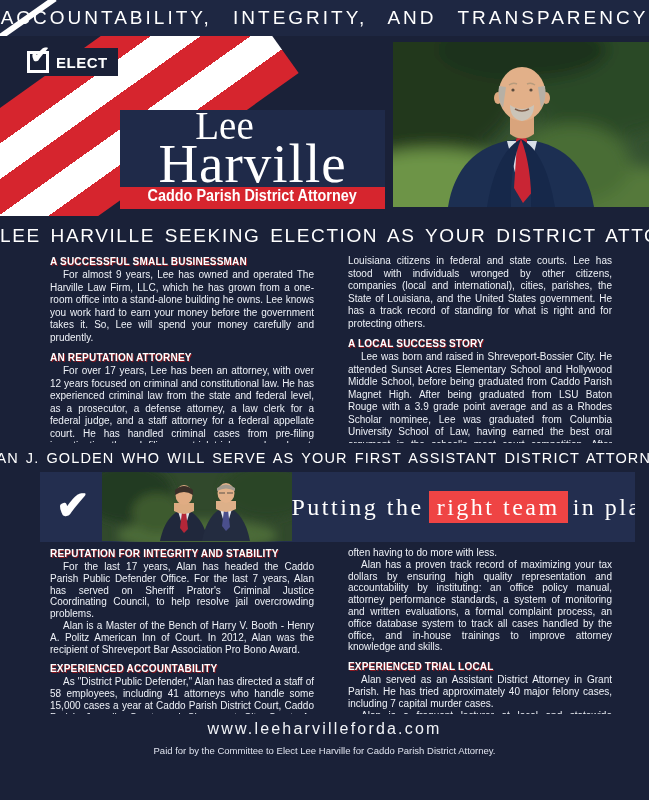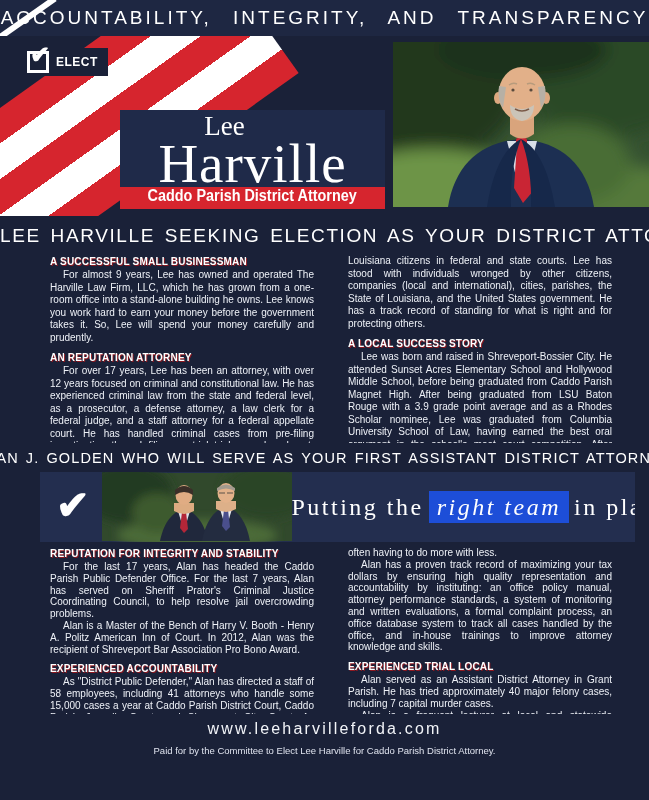--- a/index.html
+++ b/index.html
@@ -16,24 +16,24 @@
   
   .header{height:180px;position:relative;overflow:hidden;background:#1a2138;}
   .stripes{position:absolute;left:-70px;top:10px;width:360px;height:145px;
            transform:rotate(-35.5deg);
            background:linear-gradient(to bottom,#d6252e 0 29px,#ffffff 29px 58px,
              #d6252e 58px 87px,#ffffff 87px 116px,#d6252e 116px 145px);}
   .elect{position:absolute;left:24px;top:12px;display:flex;align-items:center;gap:7px;
          background:#1a2138;padding:3px 10px 3px 3px;z-index:3;}
   .elect .box{width:16px;height:16px;border:3px solid #fff;position:relative;background:#1a2138;}
   .elect .box .check{position:absolute;left:0px;top:-13px;color:#fff;font-size:24px;font-weight:bold;}
-  .elect .label{color:#fff;font-weight:700;font-size:12px;letter-spacing:0.5px;}
+  .elect .label{color:#fff;font-weight:700;font-size:15px;letter-spacing:0.5px;}
   .name-panel{position:absolute;left:120px;top:74px;width:265px;height:77px;background:#1f2a49;
               text-align:center;color:#fff;font-family:"Liberation Serif",serif;z-index:2;}
-  .name-first{font-size:27px;line-height:32px;transform:translateX(-28px);}
+  .name-first{font-size:39px;line-height:32px;transform:translateX(-28px);}
   .name-last{font-size:55px;line-height:44px;letter-spacing:1px;}
   .office-banner{position:absolute;left:120px;top:151px;width:265px;height:22px;background:#d6252e;
                  color:#fff;display:flex;align-items:flex-start;justify-content:center;z-index:2;}
   .office-banner span{font-weight:700;font-size:16px;transform:scaleX(0.9);white-space:nowrap;}
   .photo{position:absolute;left:393px;top:6px;width:256px;height:165px;z-index:2;}
 
   
   .h1{height:37px;box-sizing:border-box;padding-top:9px;text-align:center;}
   .h1 span{color:#fff;font-size:19px;letter-spacing:1.6px;word-spacing:3px;white-space:nowrap;}
   .h2{height:29px;display:flex;align-items:center;justify-content:center;}
@@ -51,21 +51,21 @@
   .cols1 .para{line-height:12.5px;}
   .cols2 .para{line-height:11.8px;}
   .para.cont{text-indent:0;}
 
   
   .band{height:70px;margin:0 14px 0 40px;background:#232e4f;display:flex;align-items:center;overflow:hidden;}
   .band .big-check{font-size:40px;line-height:40px;color:#fff;margin:0 12px 4px 16px;font-weight:bold;}
   .team-photo{width:190px;height:70px;flex:0 0 auto;}
   .slogan{flex:1;text-align:center;color:#fff;font-family:"Liberation Serif",serif;
           font-size:24px;letter-spacing:2.5px;white-space:nowrap;}
-  .slogan .hl{background:#1d4ed8;padding:3px 8px;margin:0 5px;font-style:italic;}
+  .slogan .hl{background:#ef4444;padding:3px 8px;margin:0 5px;}
 
   
   .footer{text-align:center;padding-top:6px;}
   .website{color:#f2f4f8;font-size:16px;letter-spacing:2.2px;display:inline-block;}
   .paid{color:#dfe3ee;font-size:9.5px;margin-top:7px;}
 </style>
 </head>
 <body>
 
 <div class="top-banner">

